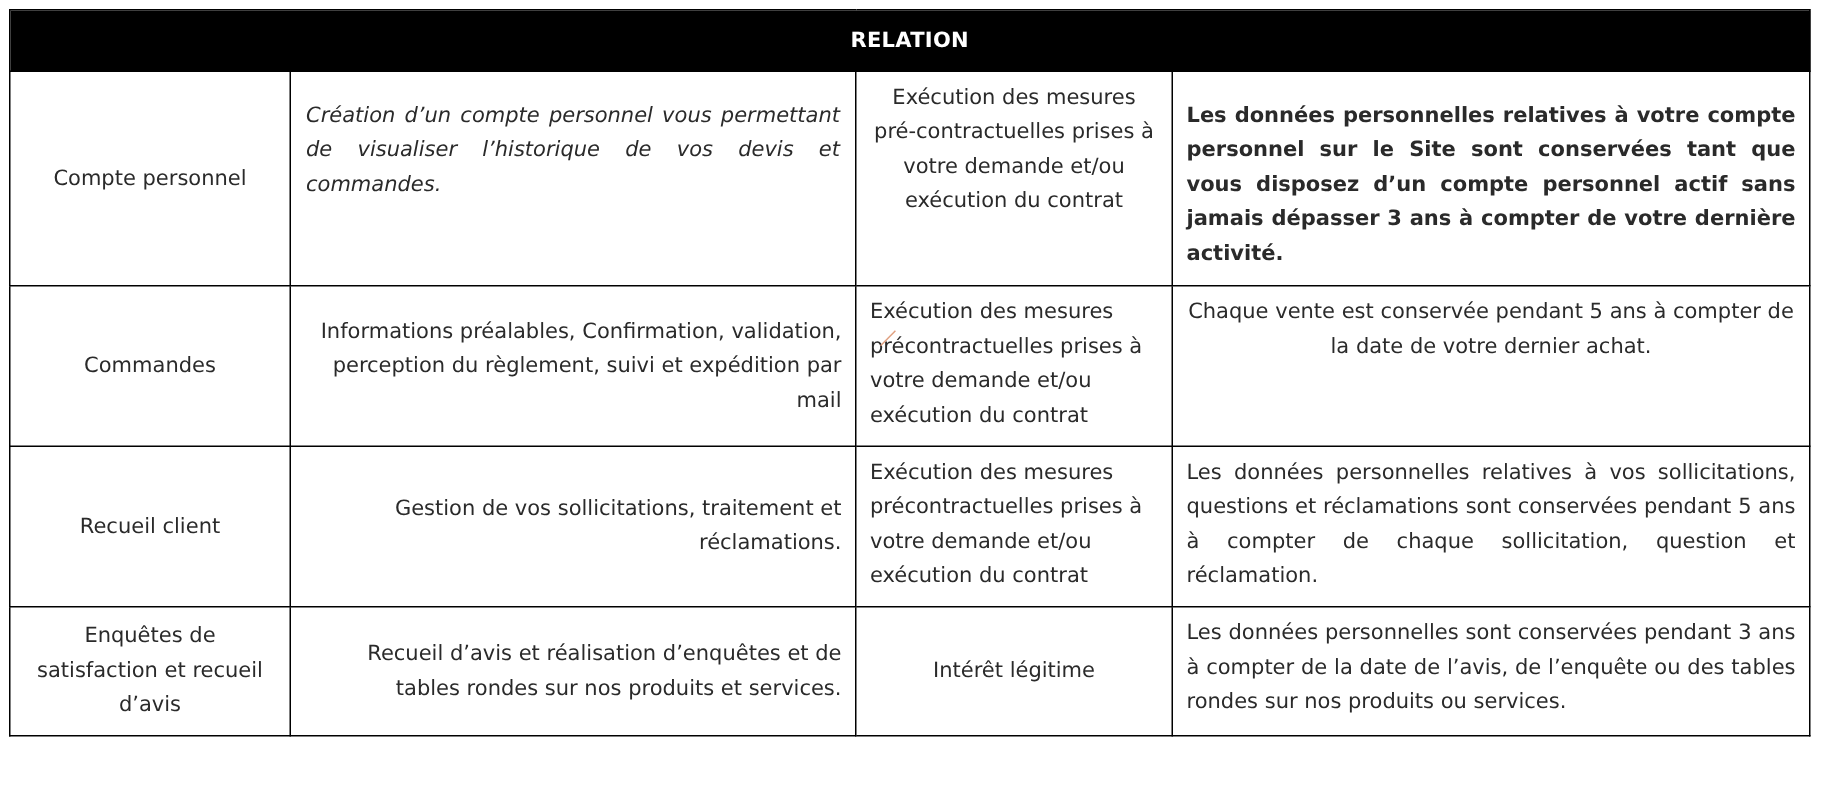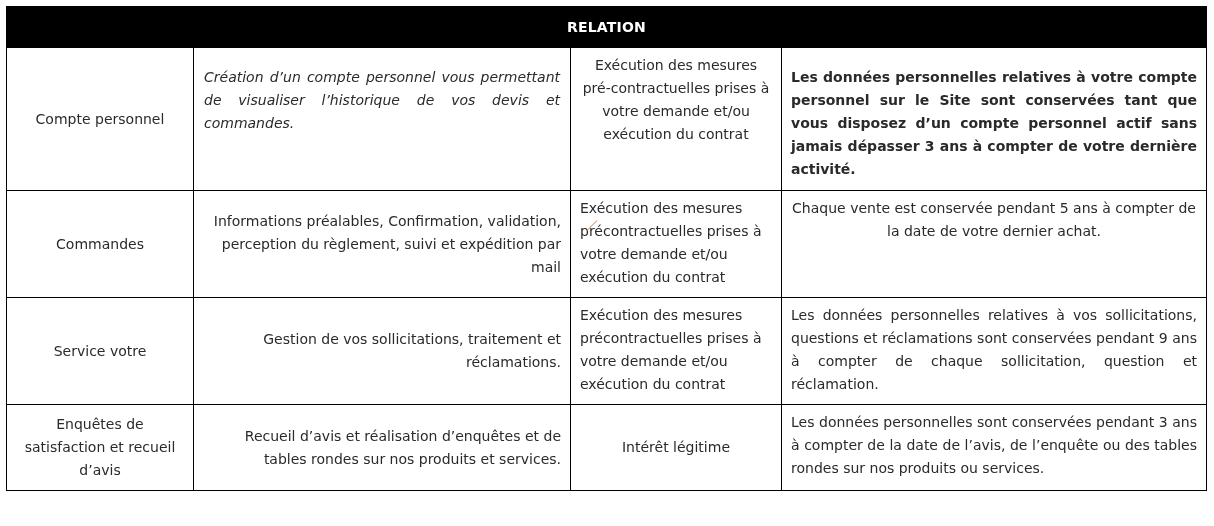--- a/index.html
+++ b/index.html
@@ -141,24 +141,24 @@
       <tr class="r2">
         <td class="center">Commandes</td>
         <td class="desc-center">Informations préalables, Confirmation, validation, perception du règlement, suivi et expédition par mail</td>
         <td class="center-top artifact">
           <span>Exécution des mesures précontractuelles prises à votre demande et/ou exécution du contrat</span>
           <span class="artifact-stroke" style="top:34px;left:14px;"></span>
         </td>
         <td class="left-top">Chaque vente est conservée pendant 5 ans à compter de la date de votre dernier achat.</td>
       </tr>
       <tr class="r3">
-        <td class="center">Service votre</td>
+        <td class="center">Recueil client</td>
         <td class="desc-center">Gestion de vos sollicitations, traitement et réclamations.</td>
         <td class="center-top">Exécution des mesures précontractuelles prises à votre demande et/ou exécution du contrat</td>
-        <td class="justify-top">Les données personnelles relatives à vos sollicitations, questions et réclamations sont conservées pendant 9 ans à compter de chaque sollicitation, question et réclamation.</td>
+        <td class="justify-top">Les données personnelles relatives à vos sollicitations, questions et réclamations sont conservées pendant 5 ans à compter de chaque sollicitation, question et réclamation.</td>
       </tr>
       <tr class="r4">
         <td class="center">Enquêtes de satisfaction et recueil d’avis</td>
         <td class="desc-center">Recueil d’avis et réalisation d’enquêtes et de tables rondes sur nos produits et services.</td>
         <td class="center">Intérêt légitime</td>
         <td class="justify-top">Les données personnelles sont conservées pendant 3 ans à compter de la date de l’avis, de l’enquête ou des tables rondes sur nos produits ou services.</td>
       </tr>
     </tbody>
   </table>
 </div>

